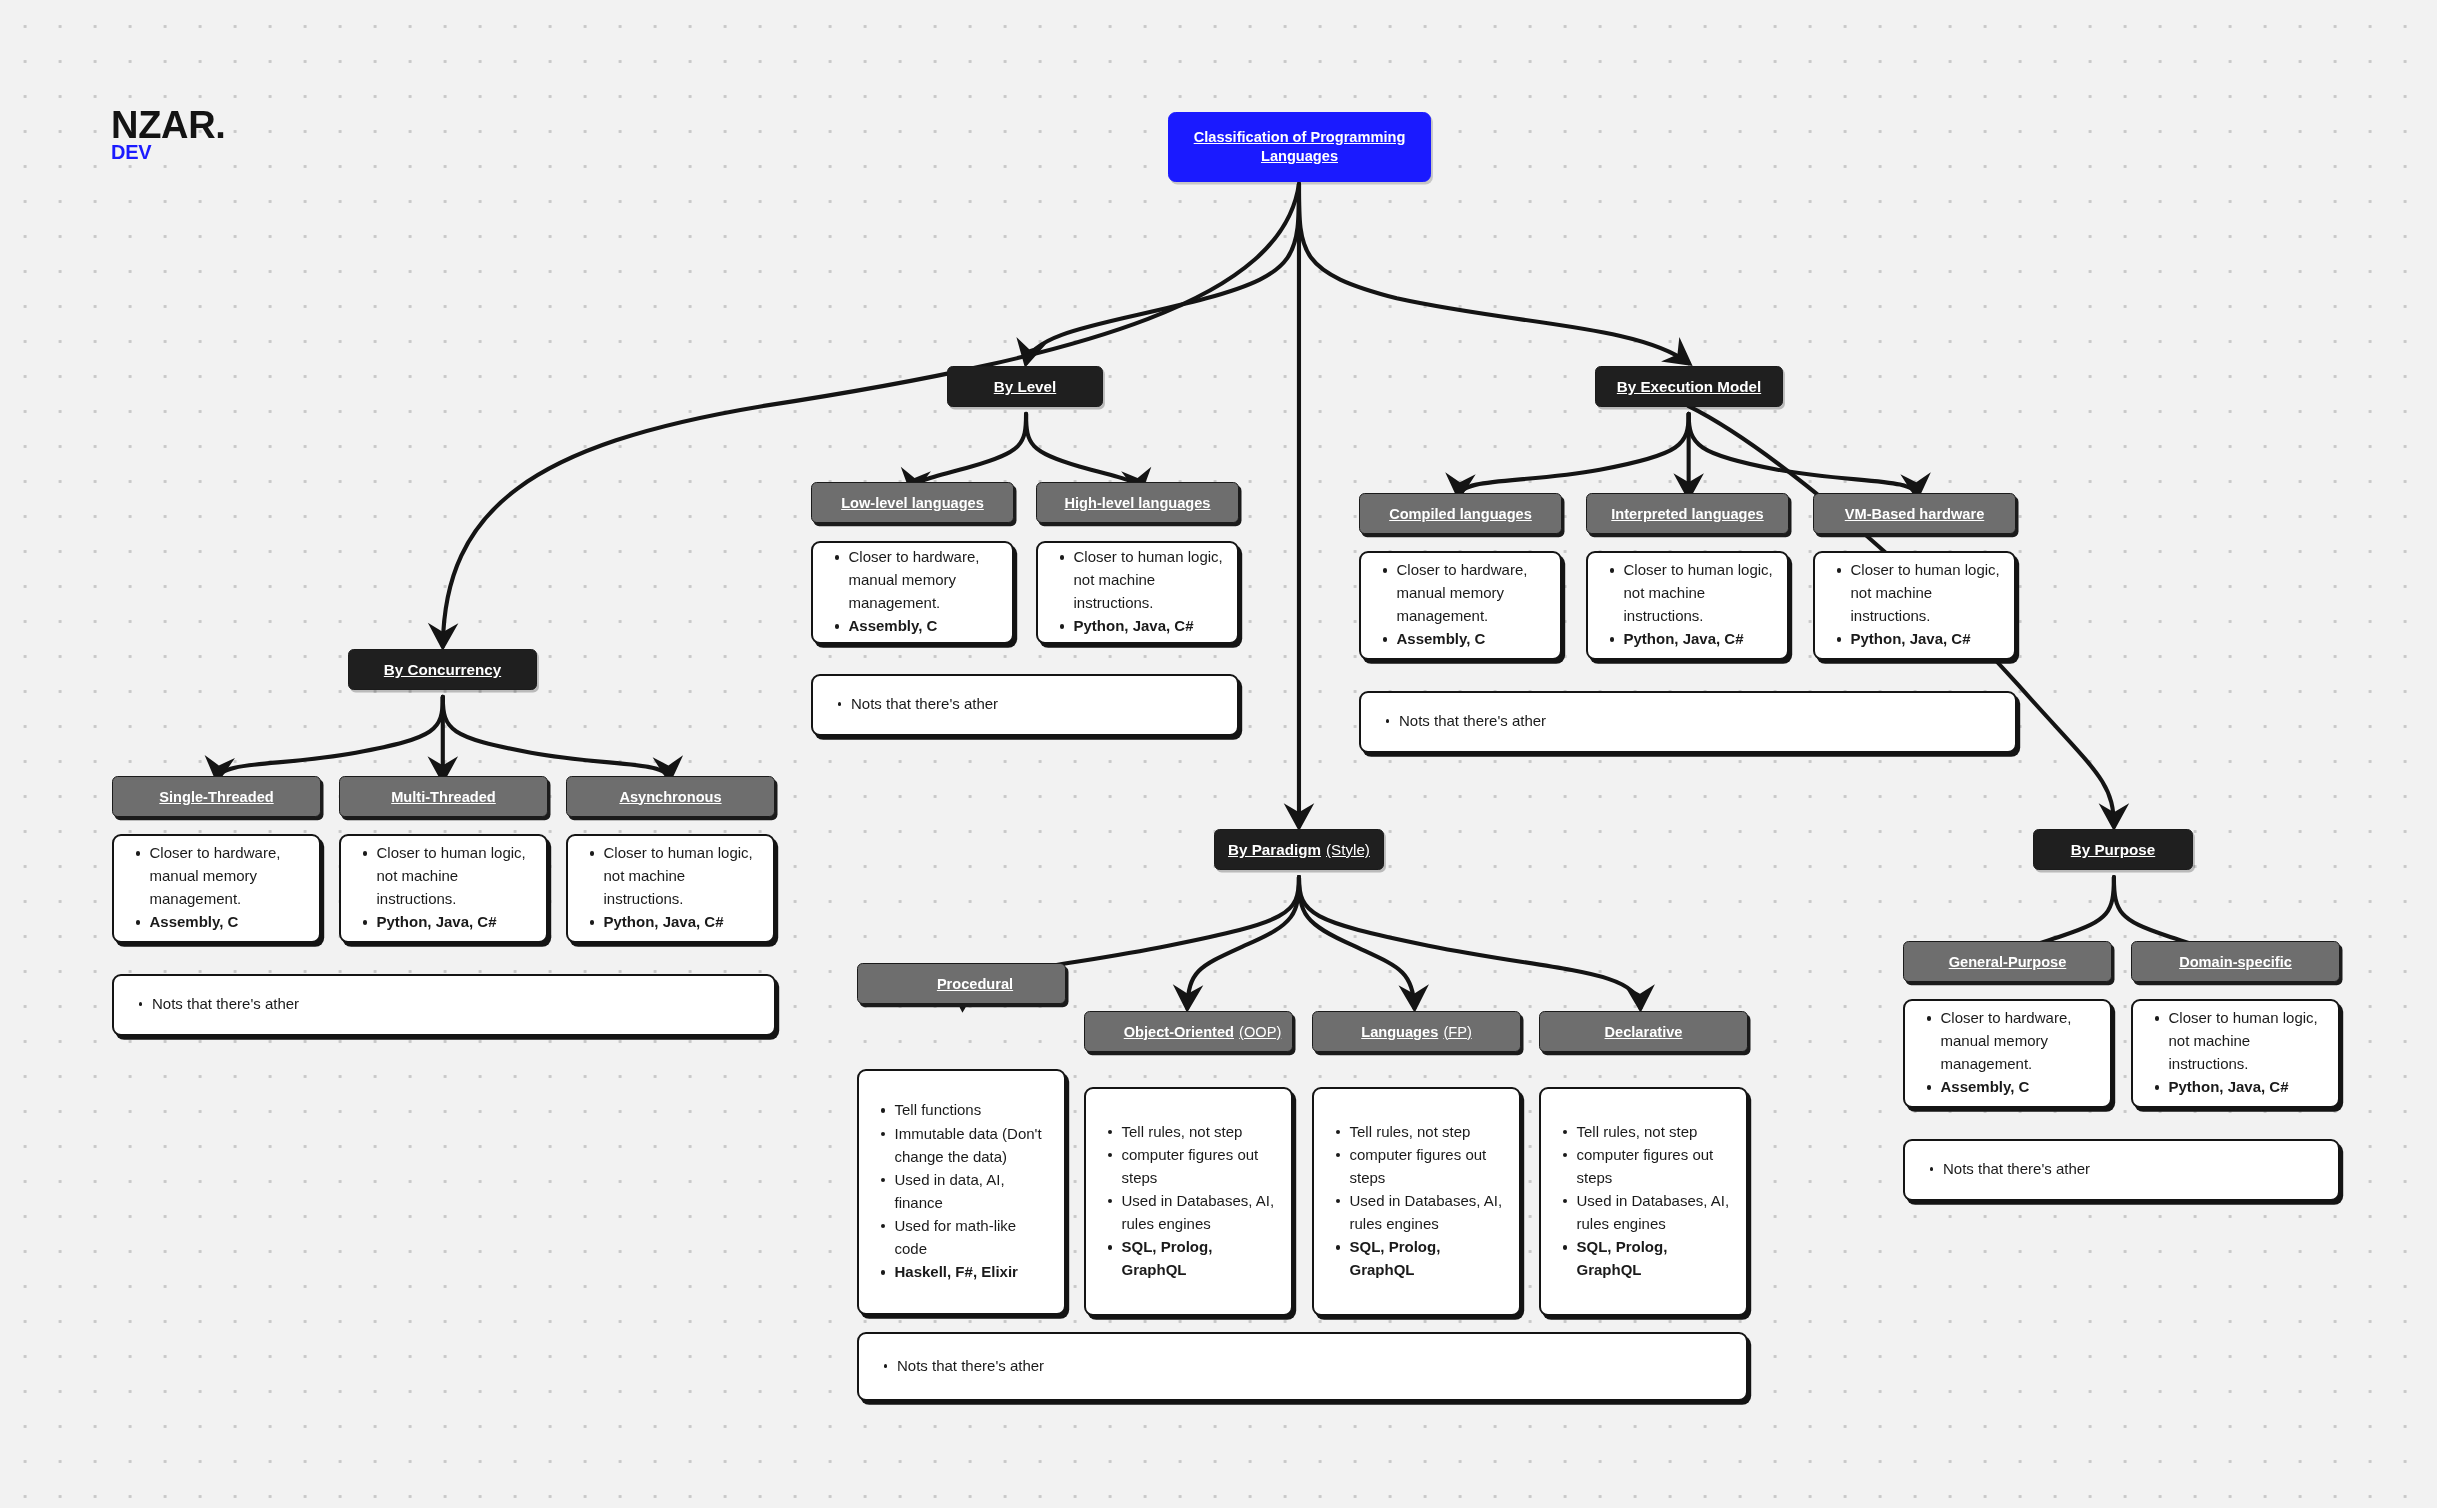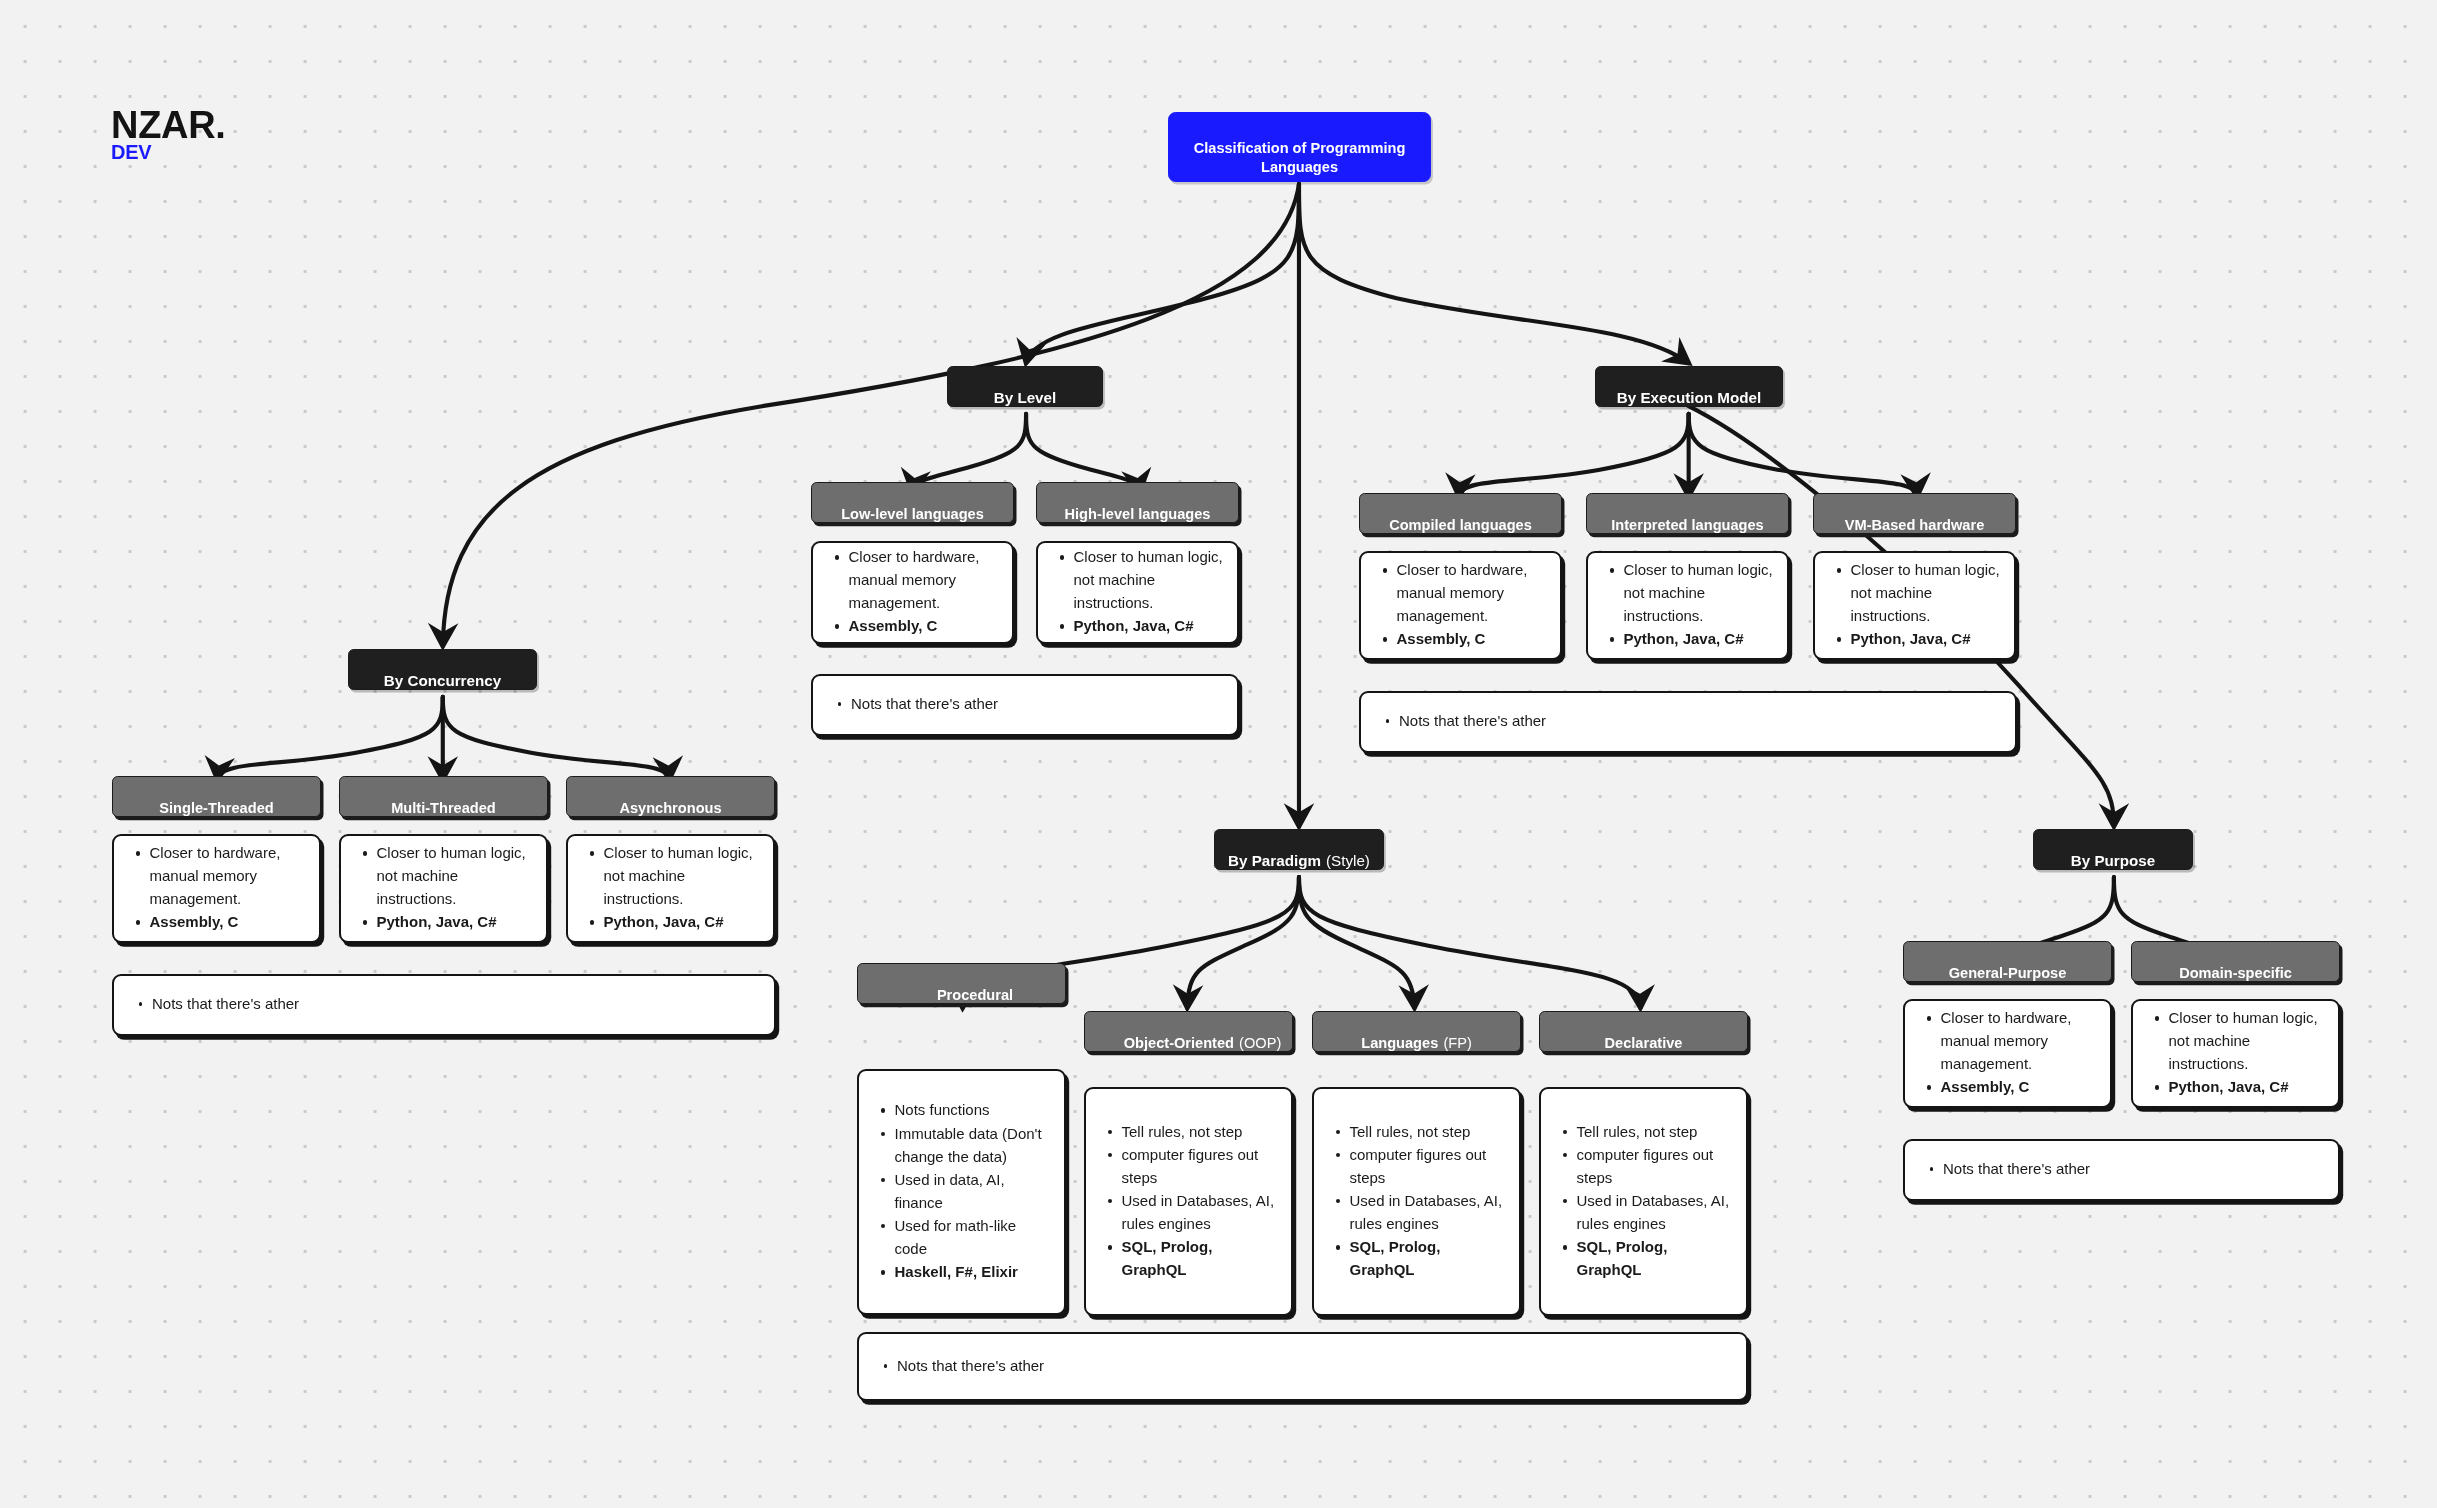--- a/index.html
+++ b/index.html
@@ -20,26 +20,27 @@
   #wires { position: absolute; inset: 0; width: 2438px; height: 1508px; pointer-events: none; }
 
   
   #logo { position: absolute; left: 111px; top: 107px; line-height: 0.96; }
   #logo .l1 { font-size: 38px; font-weight: 700; color: #141414; letter-spacing: -0.3px; display:block; }
   #logo .l2 { font-size: 20px; font-weight: 700; color: #1a1aff; letter-spacing: -0.3px; display:block; }
 
   
   .node {
     position: absolute;
-    display: flex; align-items: flex-end; justify-content: center;
+    display: flex; align-items: center; justify-content: center;
     text-align: center;
     border-radius: 6.3px;
     border: 1.9px solid #1b1b1b;
     box-shadow: 2.5px 3.2px 0 #1b1b1b;
     z-index: 5;
+    text-decoration: underline;
   }
   .node.root {
     background: #1a1aff; border-color: #1a1aff; box-shadow: 1.9px 2.5px 0 rgba(0,0,0,0.18);
     color: #ffffff; font-weight: 700; font-size: 14.6px; line-height: 1.32;
     padding: 3.8px 9px; border-radius: 7.6px;
   }
   .node.cat {
     background: #1f1f1f; color: #ffffff;
     font-weight: 700; font-size: 15.2px; border-radius: 5.7px;
     box-shadow: 1.9px 2.5px 0 rgba(20,20,20,0.25);
@@ -249,21 +250,21 @@
   <div class="node sub" style="left:1312px; top:1011px; width:209px; height:41px;">
     <span>Languages</span>
     <span style="width:5.1px"></span>
     <span class="soft">(FP)</span>
   </div>
   <div class="node sub" style="left:1539px; top:1011px; width:209px; height:41px;">
     <span>Declarative</span>
   </div>
   <div class="card" style="left:857px; top:1069px; width:209px; height:246px;">
     <ul>
-        <li>Nots functions</li>
+        <li>Tell functions</li>
         <li>Immutable data (Don't change the data)</li>
         <li>Used in data, AI, finance</li>
         <li>Used for math-like code</li>
         <li class="b">Haskell, F#, Elixir</li>
       </ul>
   </div>
   <div class="card" style="left:1084px; top:1087px; width:209px; height:229px;">
     <ul>
         <li>Tell rules, not step</li>
         <li>computer figures out steps</li>

